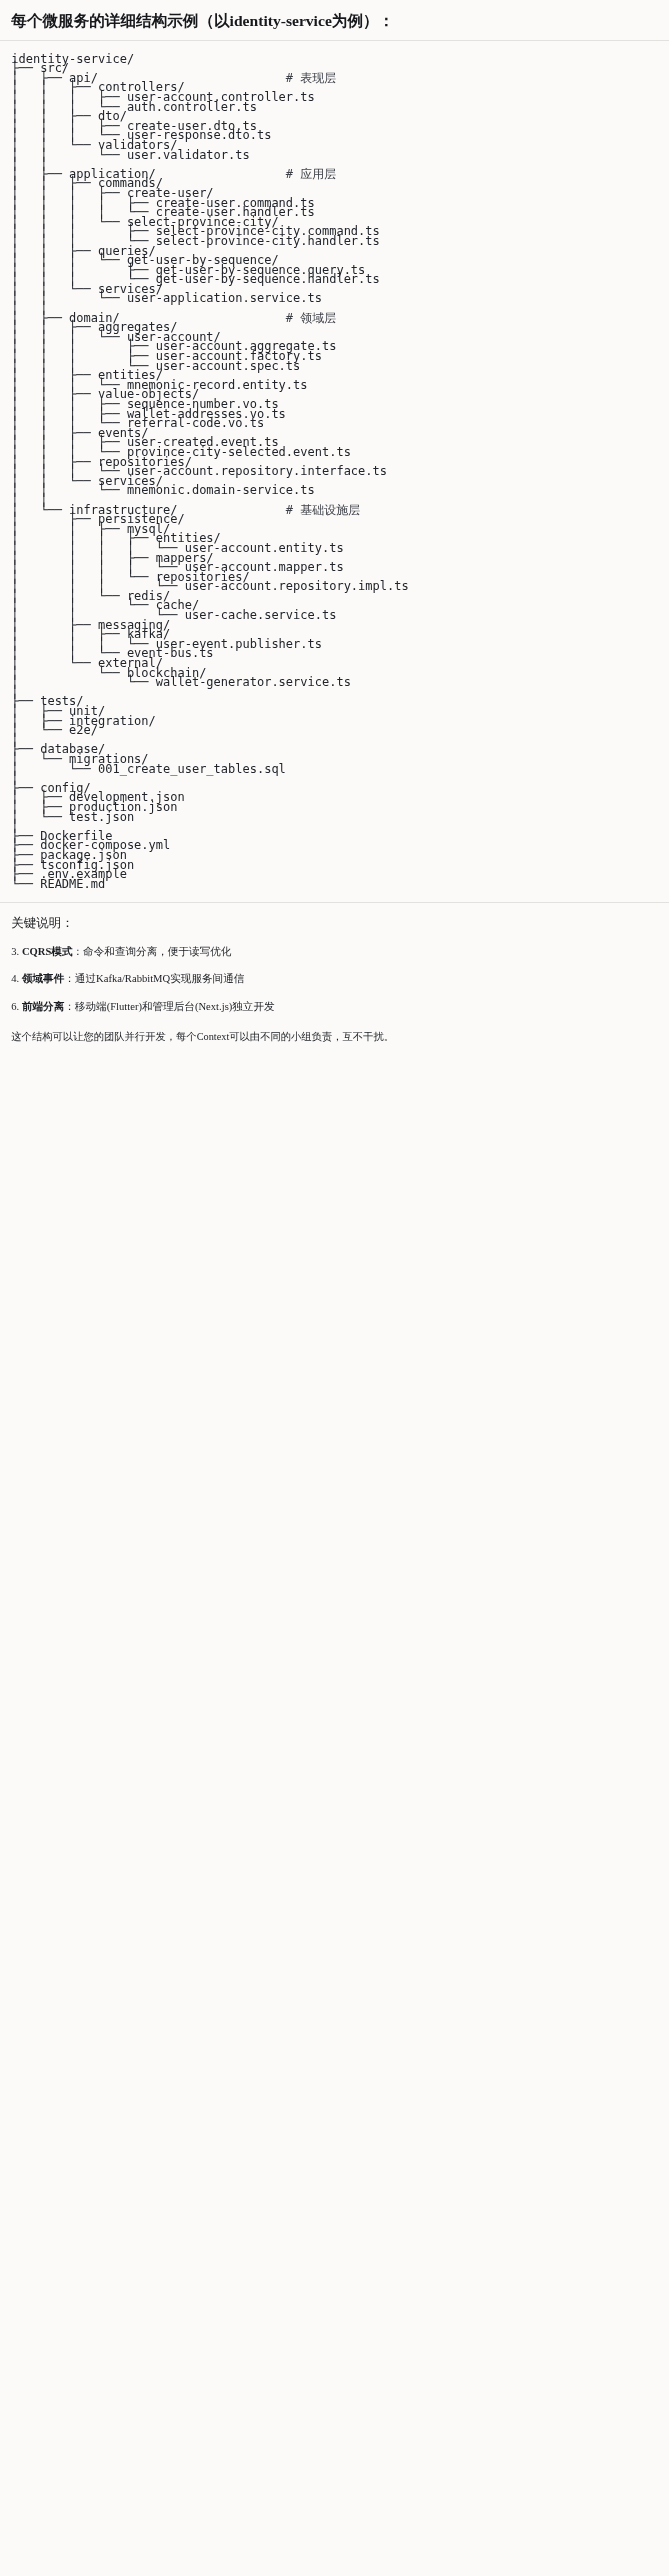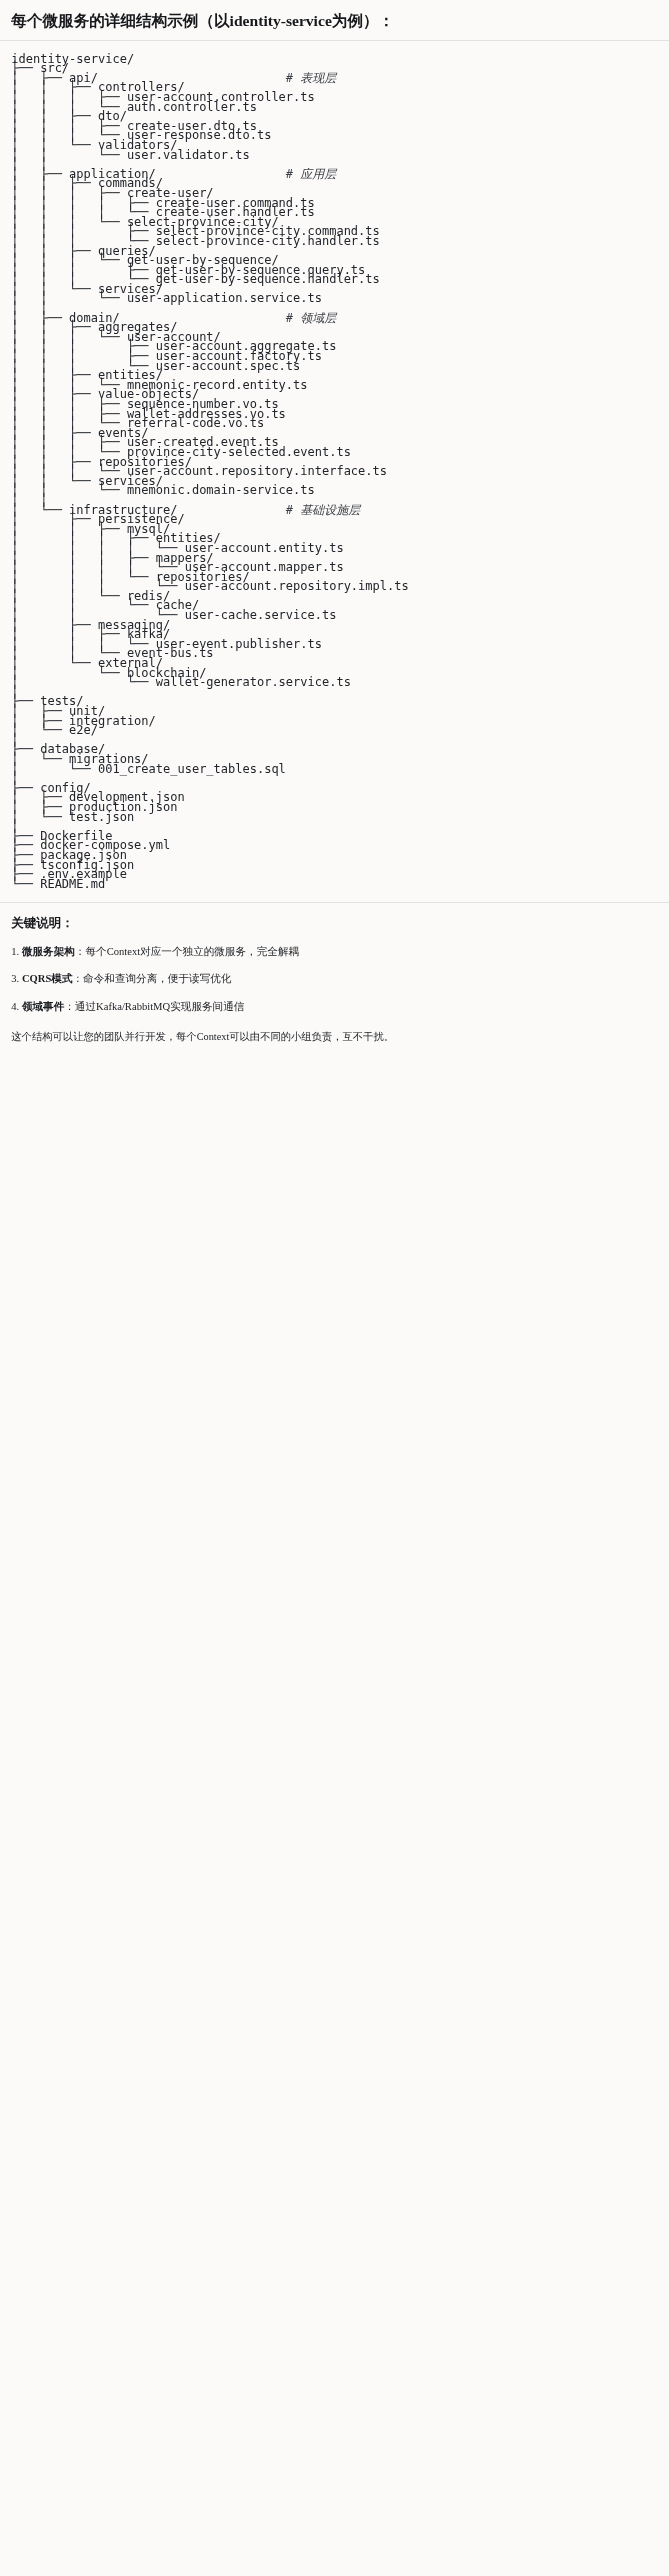--- a/index.html
+++ b/index.html
@@ -50,30 +50,29 @@
     color: #21252b;
     white-space: pre;
     tab-size: 4;
   }
   .code-block .ln {
     display: block;
     white-space: pre;
   }
   .cmt {
     color: #3d4148;
-    font-style: italic;
   }
   
   .notes {
     padding: 12.5px 11.3px 16.3px 11.3px;
   }
   .notes h3 {
     font-family: "Liberation Serif", serif;
     font-size: 12.5px;
-    font-weight: bold;
+    font-weight: normal;
     margin: 0 0 11.3px 0;
     color: #16181c;
   }
   .note-item {
     font-family: "Liberation Serif", serif;
     font-size: 10.6px;
     line-height: 1.6;
     margin: 0 0 10.6px 0;
     color: #1b1e23;
   }
@@ -102,21 +101,21 @@
 
   <div class="code-block">
     <pre><code id="tree-code"><span class="ln">identity-service/</span><span class="ln">├── src/</span><span class="ln">│   ├── api/                          <span class="cmt"># 表现层</span></span><span class="ln">│   │   ├── controllers/</span><span class="ln">│   │   │   ├── user-account.controller.ts</span><span class="ln">│   │   │   └── auth.controller.ts</span><span class="ln">│   │   ├── dto/</span><span class="ln">│   │   │   ├── create-user.dto.ts</span><span class="ln">│   │   │   └── user-response.dto.ts</span><span class="ln">│   │   └── validators/</span><span class="ln">│   │       └── user.validator.ts</span><span class="ln">│   │</span><span class="ln">│   ├── application/                  <span class="cmt"># 应用层</span></span><span class="ln">│   │   ├── commands/</span><span class="ln">│   │   │   ├── create-user/</span><span class="ln">│   │   │   │   ├── create-user.command.ts</span><span class="ln">│   │   │   │   └── create-user.handler.ts</span><span class="ln">│   │   │   └── select-province-city/</span><span class="ln">│   │   │       ├── select-province-city.command.ts</span><span class="ln">│   │   │       └── select-province-city.handler.ts</span><span class="ln">│   │   ├── queries/</span><span class="ln">│   │   │   └── get-user-by-sequence/</span><span class="ln">│   │   │       ├── get-user-by-sequence.query.ts</span><span class="ln">│   │   │       └── get-user-by-sequence.handler.ts</span><span class="ln">│   │   └── services/</span><span class="ln">│   │       └── user-application.service.ts</span><span class="ln">│   │</span><span class="ln">│   ├── domain/                       <span class="cmt"># 领域层</span></span><span class="ln">│   │   ├── aggregates/</span><span class="ln">│   │   │   └── user-account/</span><span class="ln">│   │   │       ├── user-account.aggregate.ts</span><span class="ln">│   │   │       ├── user-account.factory.ts</span><span class="ln">│   │   │       └── user-account.spec.ts</span><span class="ln">│   │   ├── entities/</span><span class="ln">│   │   │   └── mnemonic-record.entity.ts</span><span class="ln">│   │   ├── value-objects/</span><span class="ln">│   │   │   ├── sequence-number.vo.ts</span><span class="ln">│   │   │   ├── wallet-addresses.vo.ts</span><span class="ln">│   │   │   └── referral-code.vo.ts</span><span class="ln">│   │   ├── events/</span><span class="ln">│   │   │   ├── user-created.event.ts</span><span class="ln">│   │   │   └── province-city-selected.event.ts</span><span class="ln">│   │   ├── repositories/</span><span class="ln">│   │   │   └── user-account.repository.interface.ts</span><span class="ln">│   │   └── services/</span><span class="ln">│   │       └── mnemonic.domain-service.ts</span><span class="ln">│   │</span><span class="ln">│   └── infrastructure/               <span class="cmt"># 基础设施层</span></span><span class="ln">│       ├── persistence/</span><span class="ln">│       │   ├── mysql/</span><span class="ln">│       │   │   ├── entities/</span><span class="ln">│       │   │   │   └── user-account.entity.ts</span><span class="ln">│       │   │   ├── mappers/</span><span class="ln">│       │   │   │   └── user-account.mapper.ts</span><span class="ln">│       │   │   └── repositories/</span><span class="ln">│       │   │       └── user-account.repository.impl.ts</span><span class="ln">│       │   └── redis/</span><span class="ln">│       │       └── cache/</span><span class="ln">│       │           └── user-cache.service.ts</span><span class="ln">│       ├── messaging/</span><span class="ln">│       │   ├── kafka/</span><span class="ln">│       │   │   └── user-event.publisher.ts</span><span class="ln">│       │   └── event-bus.ts</span><span class="ln">│       └── external/</span><span class="ln">│           └── blockchain/</span><span class="ln">│               └── wallet-generator.service.ts</span><span class="ln">│</span><span class="ln">├── tests/</span><span class="ln">│   ├── unit/</span><span class="ln">│   ├── integration/</span><span class="ln">│   └── e2e/</span><span class="ln">│</span><span class="ln">├── database/</span><span class="ln">│   └── migrations/</span><span class="ln">│       └── 001_create_user_tables.sql</span><span class="ln">│</span><span class="ln">├── config/</span><span class="ln">│   ├── development.json</span><span class="ln">│   ├── production.json</span><span class="ln">│   └── test.json</span><span class="ln">│</span><span class="ln">├── Dockerfile</span><span class="ln">├── docker-compose.yml</span><span class="ln">├── package.json</span><span class="ln">├── tsconfig.json</span><span class="ln">├── .env.example</span><span class="ln">└── README.md</span></code></pre>
   </div>
 
   <hr class="rule">
 
   <div class="notes">
     <h3>关键说明：</h3>
     <div id="notes-list">
-        <p class="note-item"><span class="idx">1. </span><span class="term">微服务架构</span><span>：</span><span>每个Context对应一个独立的微服务，完全解耦</span></p>
         <p class="note-item"><span class="idx">3. </span><span class="term">CQRS模式</span><span>：</span><span>命令和查询分离，便于读写优化</span></p>
         <p class="note-item"><span class="idx">4. </span><span class="term">领域事件</span><span>：</span><span>通过Kafka/RabbitMQ实现服务间通信</span></p>
+        <p class="note-item"><span class="idx">6. </span><span class="term">前端分离</span><span>：</span><span>移动端(Flutter)和管理后台(Next.js)独立开发</span></p>
       </div>
     <p class="closing">这个结构可以让您的团队并行开发，每个Context可以由不同的小组负责，互不干扰。</p>
   </div>
 
 </div>
 
 
 </body></html>

